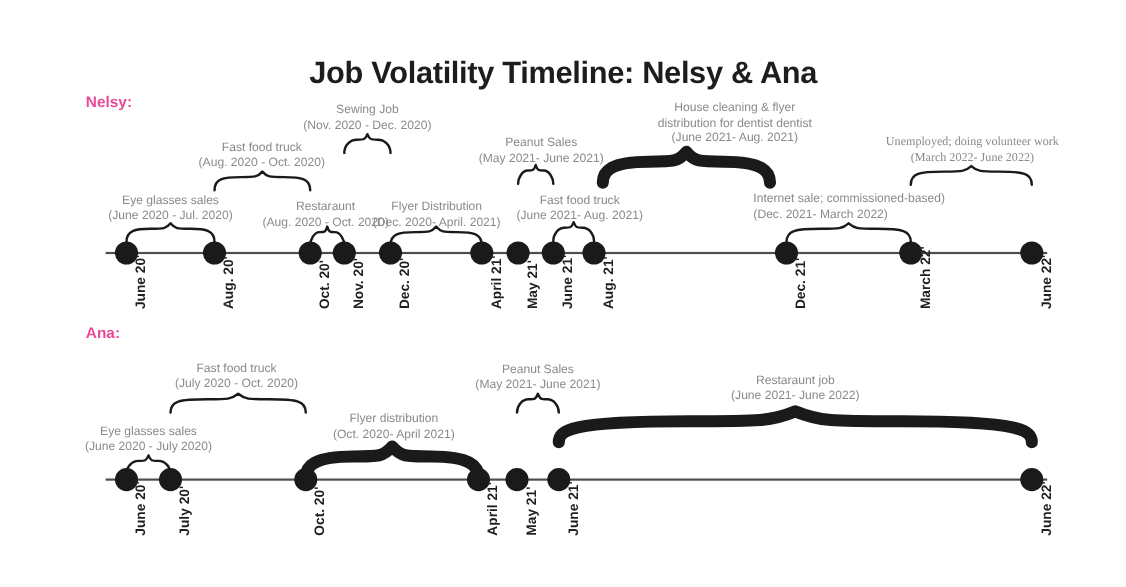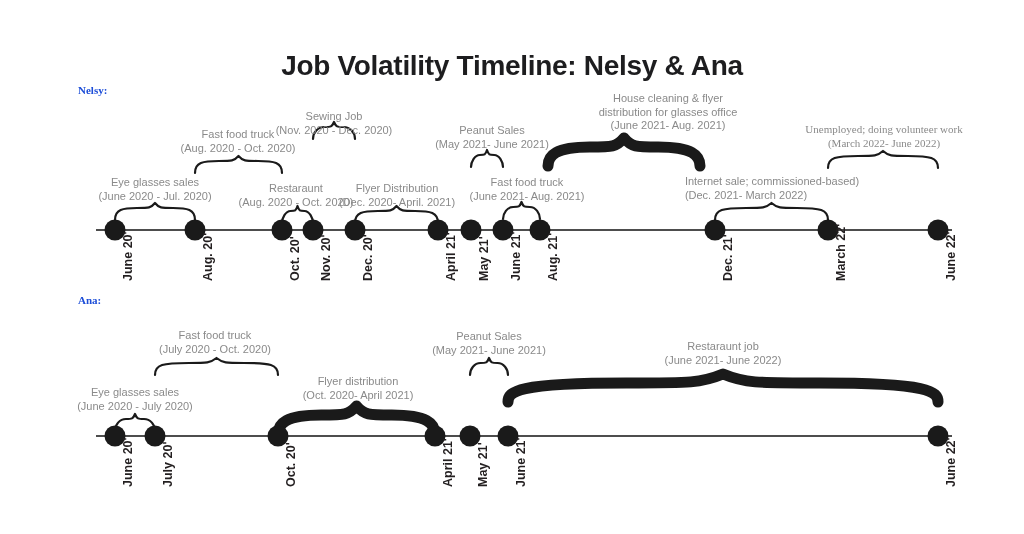--- a/index.html
+++ b/index.html
@@ -17,24 +17,23 @@
     left:0;right:0;top:50px;
     text-align:center;
     font-size:28px;
     font-weight:bold;
     color:#1d1d1f;
     letter-spacing:-0.3px;
   }
 
   .person-label{
     position:absolute;
-    font-size:11px;
+    font-size:14px;
     font-weight:bold;
-    color:#1d4ed8;
-    font-family:Liberation Serif, serif;
+    color:#ec4899;
   }
   #nelsy-label{left:78px;top:84px;}
   #ana-label{left:78px;top:294px;}
 
   
   .axis{
     position:absolute;
     height:2px;
     background:#4d4d4d;
   }
@@ -108,21 +107,21 @@
           <span class="ln">Fast food truck</span>
           <span class="ln">(Aug. 2020 - Oct. 2020)</span>
         </div>
       </div>
       <div class="brace" style="left: 313px; top: 120px;">
         <svg width="42" height="23">
           <path d="M 0 19 C 0 12.385 4.851000000000001 7 11.55 7 C 17.849999999999998 7 18.900000000000002 7 21 2 C 23.1 7 24.15 7 30.45 7 C 37.149 7 42 12.385 42 19" stroke-width="2.2"></path>
         </svg>
       </div>
       <div class="caption" style="left: 0px; top: 94px; width: 100%;">
-        <div style="position: absolute; left: 334px; top: 0px; transform: translateX(-50%); text-align: center; margin-top: 16px;">
+        <div style="position: absolute; left: 334px; top: 0px; transform: translateX(-50%); text-align: center;">
           <span class="ln">Sewing Job</span>
           <span class="ln">(Nov. 2020 - Dec. 2020)</span>
         </div>
       </div>
       <div class="brace" style="left: 282px; top: 204px;">
         <svg width="31" height="23">
           <path d="M 0 19 C 0 14.1175 3.5805000000000002 7 8.525 7 C 13.174999999999999 7 13.950000000000001 7 15.5 2 C 17.05 7 17.825 7 22.475 7 C 27.4195 7 31 14.1175 31 19" stroke-width="2.2"></path>
         </svg>
       </div>
       <div class="caption" style="left: 0px; top: 182px; width: 100%;">
@@ -165,21 +164,21 @@
         </div>
       </div>
       <div class="brace" style="left: 548px; top: 136px;">
         <svg width="152" height="34">
           <path d="M 0 30 C 0 19.5 7.700000000000001 11 41.800000000000004 11 C 64.6 11 68.4 11 76 2 C 83.60000000000001 11 87.39999999999999 11 110.19999999999999 11 C 144.3 11 152 19.5 152 30" stroke-width="11"></path>
         </svg>
       </div>
       <div class="caption" style="left: 0px; top: 92px; width: 100%;">
         <div style="position: absolute; left: 636px; top: 0px; transform: translateX(-50%); text-align: center; margin-left: 32px;">
           <span class="ln">House cleaning &amp; flyer</span>
-          <span class="ln">distribution for glasses office</span>
+          <span class="ln">distribution for dentist dentist</span>
           <span class="ln">(June 2021- Aug. 2021)</span>
         </div>
       </div>
       <div class="brace" style="left: 715px; top: 201px;">
         <svg width="113" height="23">
           <path d="M 0 19 C 0 8.5 7.700000000000001 7 31.075000000000003 7 C 48.025 7 50.85 7 56.5 2 C 62.150000000000006 7 64.975 7 81.925 7 C 105.3 7 113 8.5 113 19" stroke-width="2.2"></path>
         </svg>
       </div>
       <div class="caption" style="left: 0px; top: 175px; width: 100%;">
         <div style="position: absolute; left: 772px; top: 0px; transform: translateX(-50%); text-align: left;">

